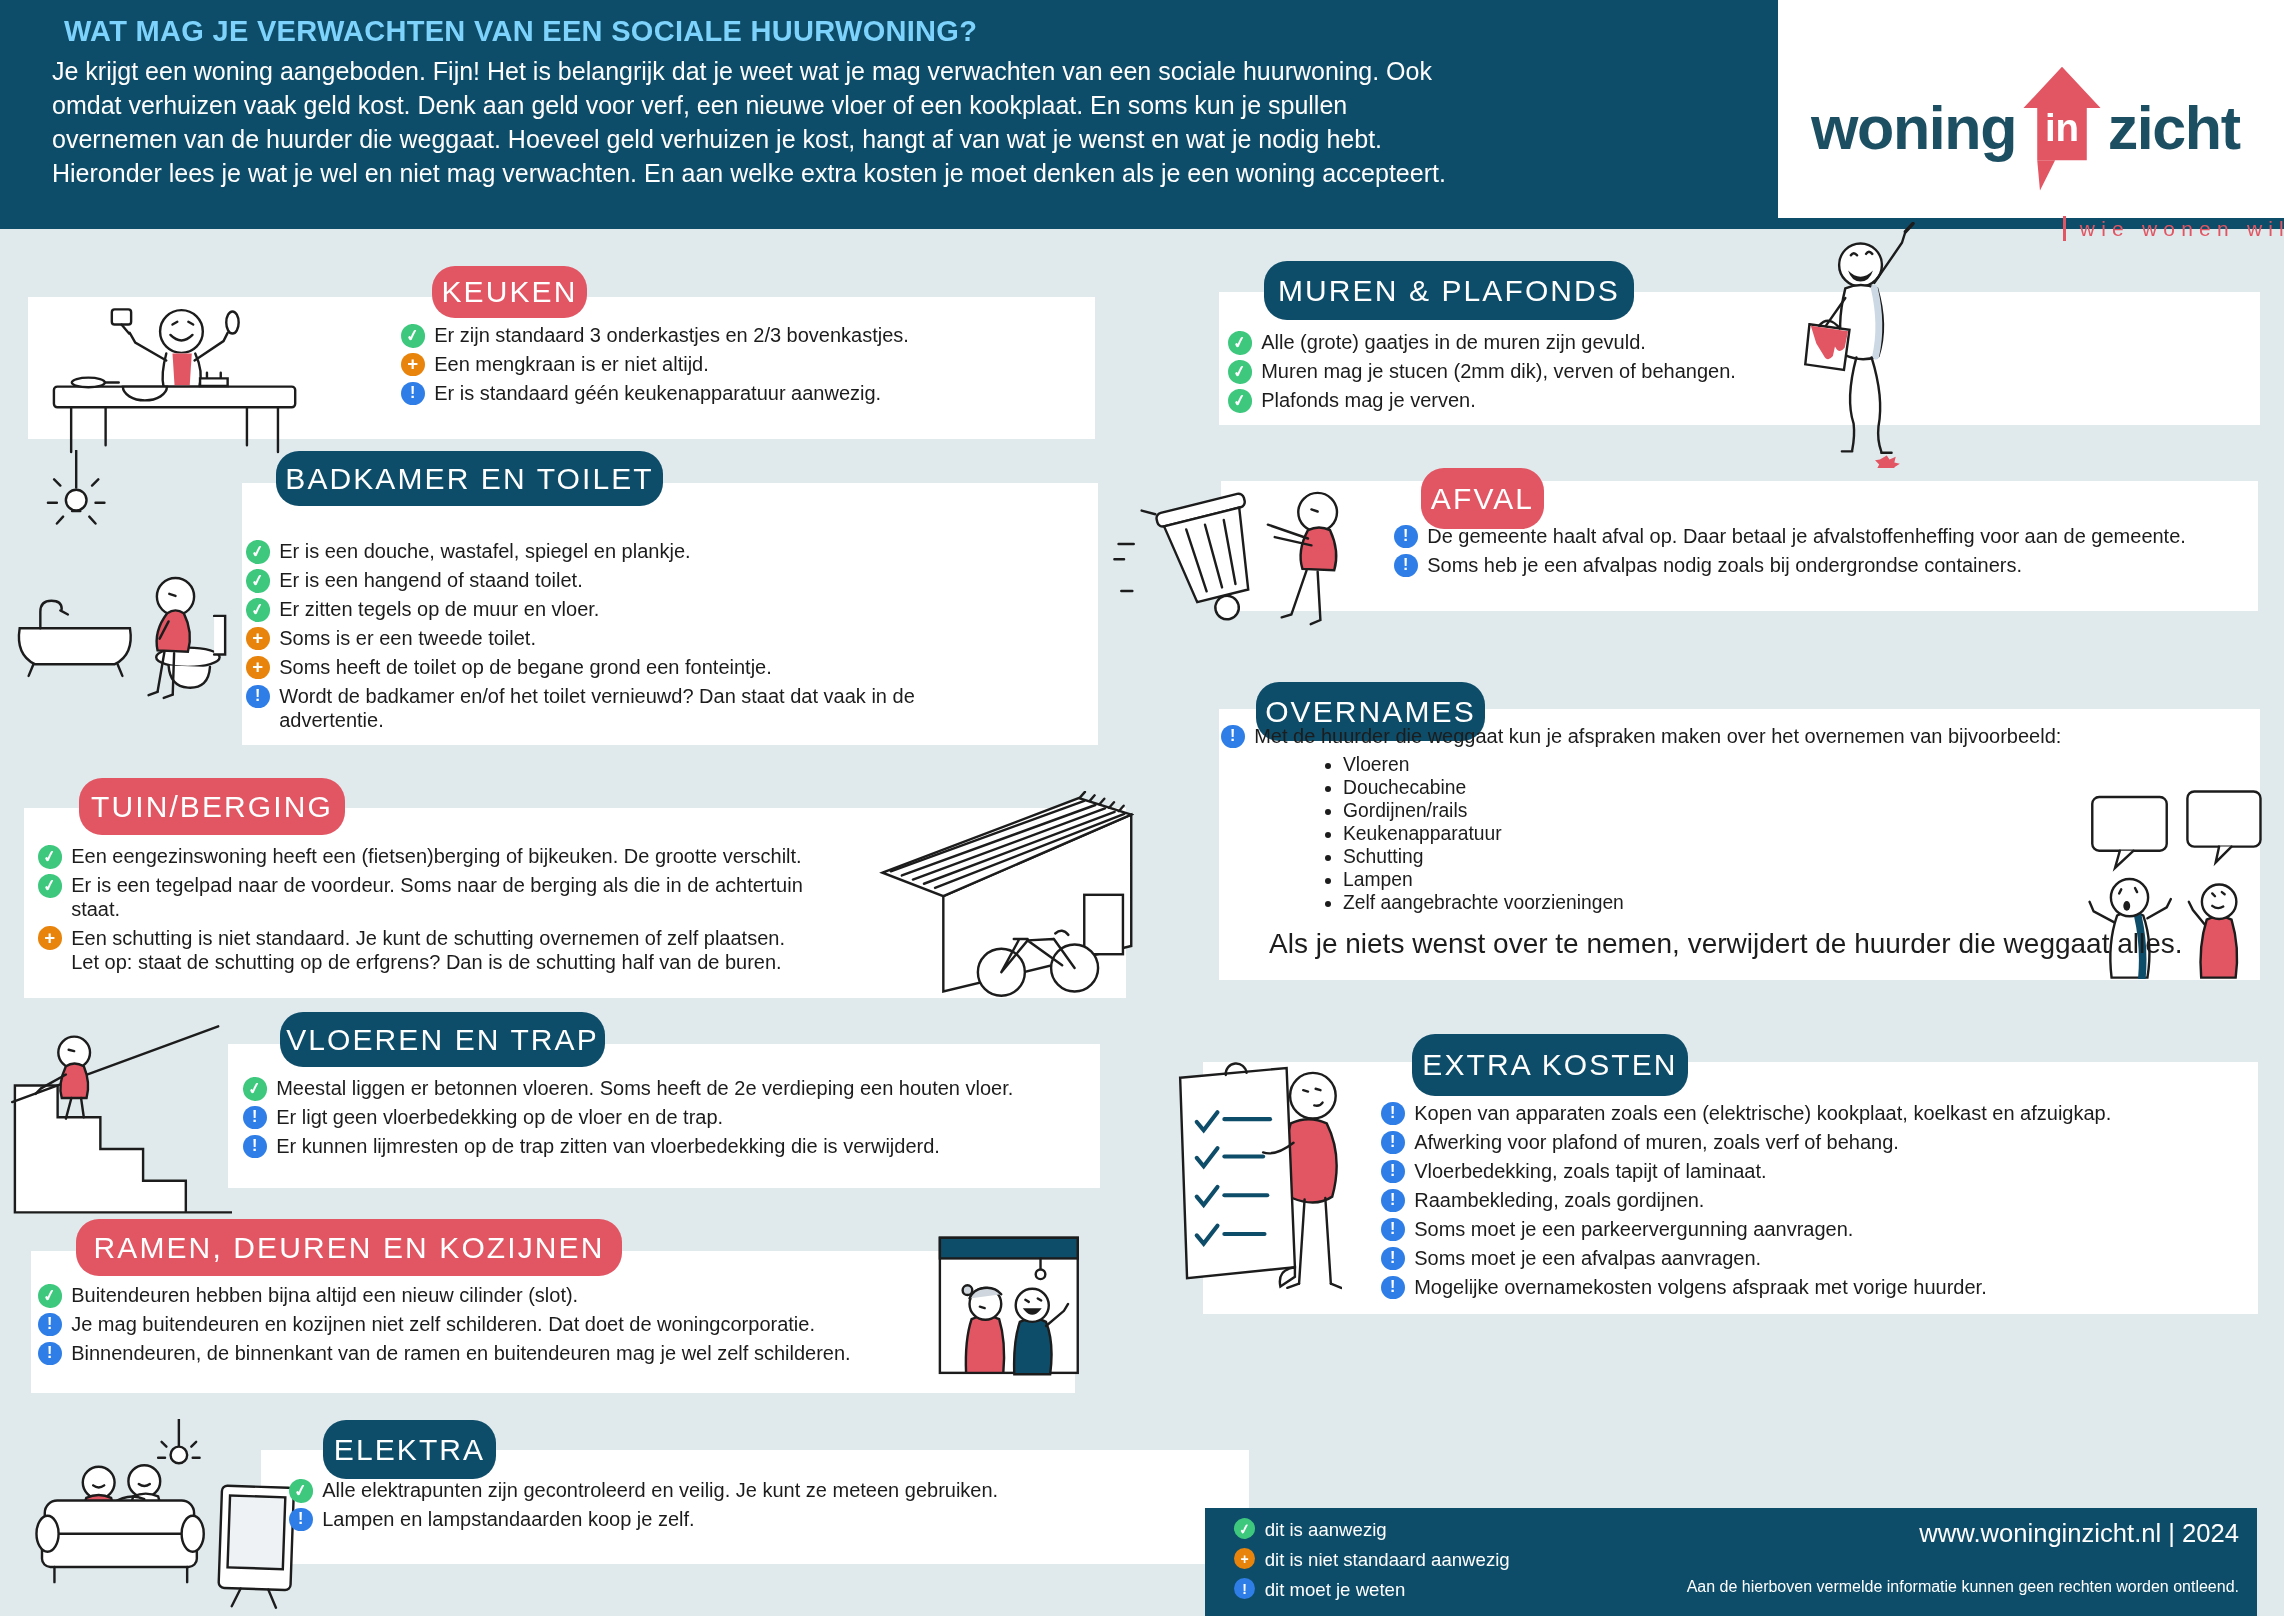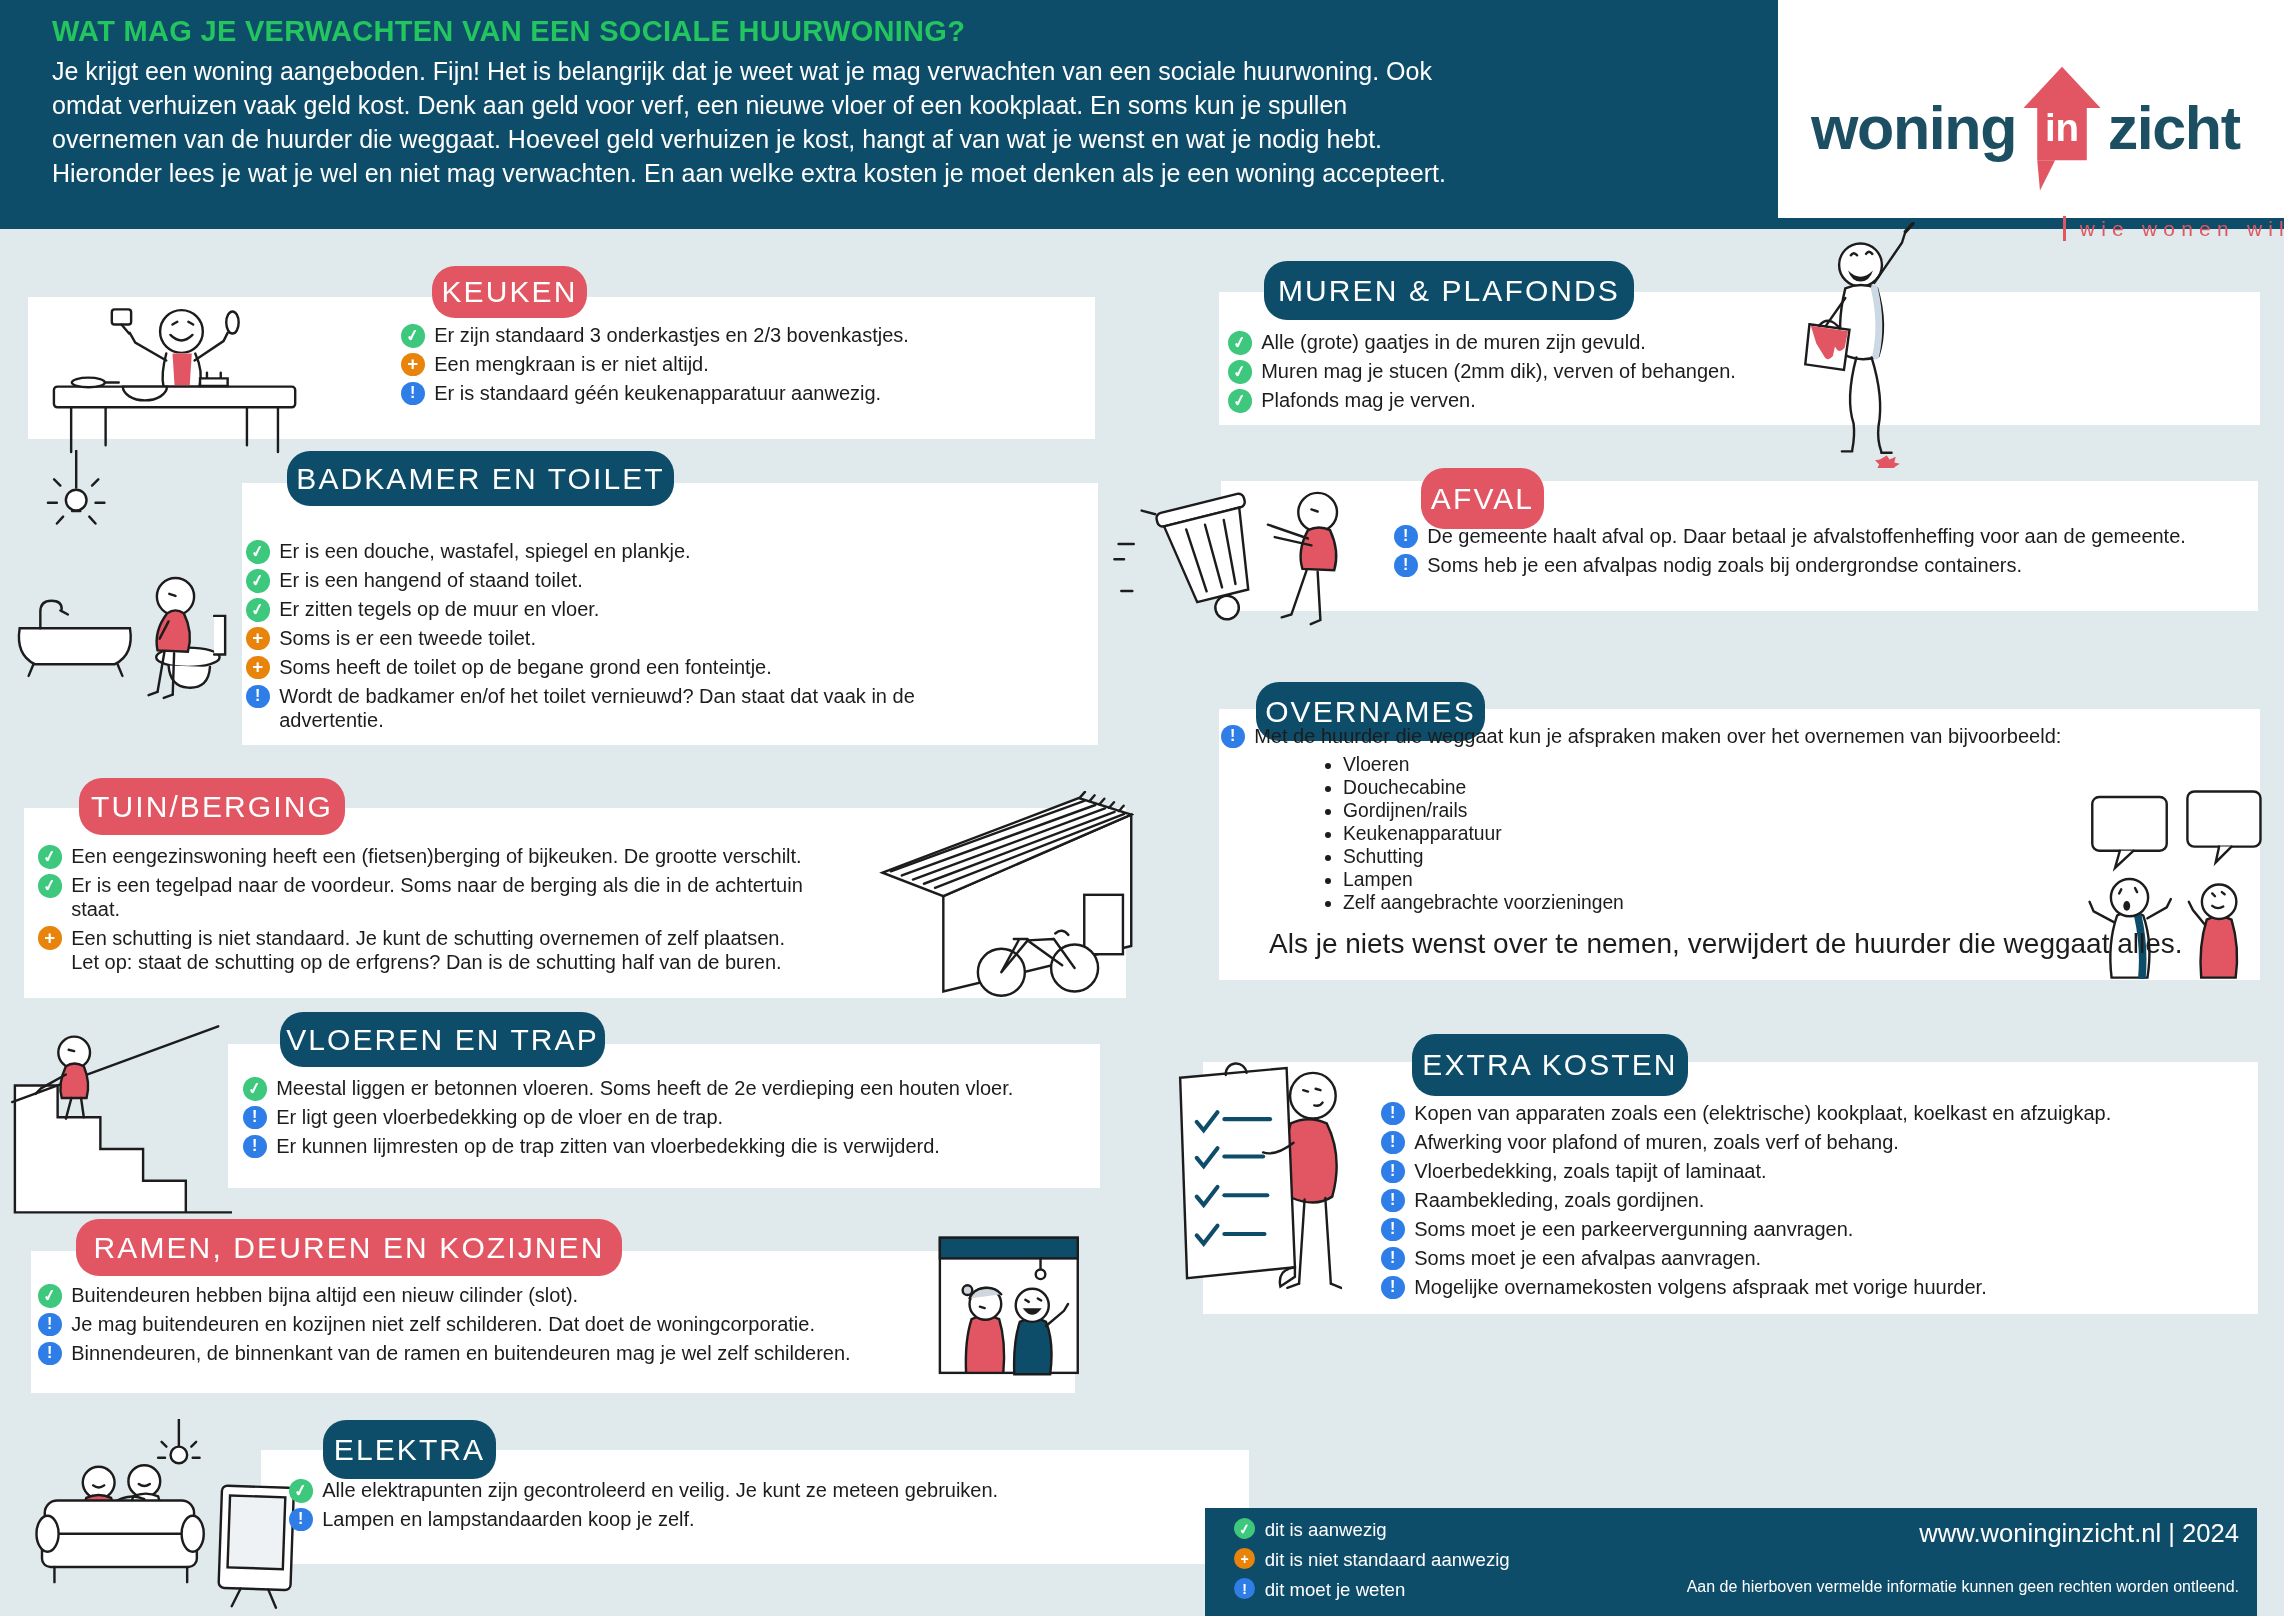--- a/index.html
+++ b/index.html
@@ -4,21 +4,21 @@
 <style>
   :root{
     --teal:#0e4d69; --red:#e25663; --bg:#e0eaed; --green:#3dc87e;
     --orange:#e8830c; --blue:#2f7ee8; --ink:#1c1c1c; --logoteal:#1d4f63;
   }
   body{margin:0;background:#8fa0a8;}
   .canvas{position:relative;width:2284px;height:1616px;background:var(--bg);
     overflow:hidden;font-family:"Liberation Sans",sans-serif;color:var(--ink);}
   
   .header{position:absolute;left:0;top:0;width:2284px;height:229px;background:var(--teal);}
-  .title{position:absolute;left:52px;top:15px;font-size:29px;font-weight:bold;color:#22c55e;letter-spacing:0.3px;}
+  .title{position:absolute;left:64px;top:15px;font-size:29px;font-weight:bold;color:#7dd3fc;letter-spacing:0.3px;}
   .intro{position:absolute;left:52px;top:54px;font-size:25px;line-height:34px;color:#fff;white-space:pre-line;}
   .logo-box{position:absolute;left:1778px;top:0;width:530px;height:218px;background:#fff;}
   .logo-row{position:absolute;left:33px;top:64px;display:flex;align-items:center;}
   .logo-word{font-size:61px;font-weight:bold;color:var(--logoteal);letter-spacing:-1.4px;}
   .logo-house{margin:0 2.8px;}
   .tagline{position:absolute;right:18px;top:173px;color:var(--red);font-size:21px;letter-spacing:6.2px;
     border-left:3.5px solid var(--red);padding-left:14px;line-height:25px;white-space:nowrap;margin-top:43px;}
   
   .panel{position:absolute;background:#fff;}
   .badge{position:absolute;display:flex;align-items:center;justify-content:center;color:#fff;
@@ -35,21 +35,21 @@
   .bullets{margin:4.1px 0 4.1px 0;padding-left:122px;font-size:19.3px;line-height:23px;}
   .closing{margin-left:48px;font-size:28px;line-height:24px;margin-top:18px;}
   
   #sec-keuken   .panel{left:28px;top:297px;width:1067px;height:142px}
   #sec-keuken   .badge{left:432px;top:266px;width:155px;height:52px}
   #sec-keuken   .items{left:401px;top:323px;width:684px}
   #sec-muren    .panel{left:1219px;top:292px;width:1041px;height:133px}
   #sec-muren    .badge{left:1264px;top:261px;width:370px;height:59px}
   #sec-muren    .items{left:1228px;top:330px;width:967px}
   #sec-badkamer .panel{left:242px;top:483px;width:856px;height:262px}
-  #sec-badkamer .badge{left:287px;top:451px;width:387px;height:55px}
+  #sec-badkamer .badge{left:276px;top:451px;width:387px;height:55px}
   #sec-badkamer .items{left:246px;top:539px;width:794px}
   #sec-afval    .panel{left:1221px;top:481px;width:1037px;height:130px}
   #sec-afval    .badge{left:1421px;top:468px;width:123px;height:61px}
   #sec-afval    .items{left:1394px;top:524px;width:877px}
   #sec-tuin     .panel{left:24px;top:808px;width:1102px;height:190px}
   #sec-tuin     .badge{left:79px;top:778px;width:266px;height:57px}
   #sec-tuin     .items{left:38px;top:844px;width:829px}
   #sec-overnames .panel{left:1219px;top:709px;width:1041px;height:271px}
   #sec-overnames .badge{left:1256px;top:682px;width:229px;height:59px}
   #sec-overnames .items{left:1221px;top:724px;width:988px}

